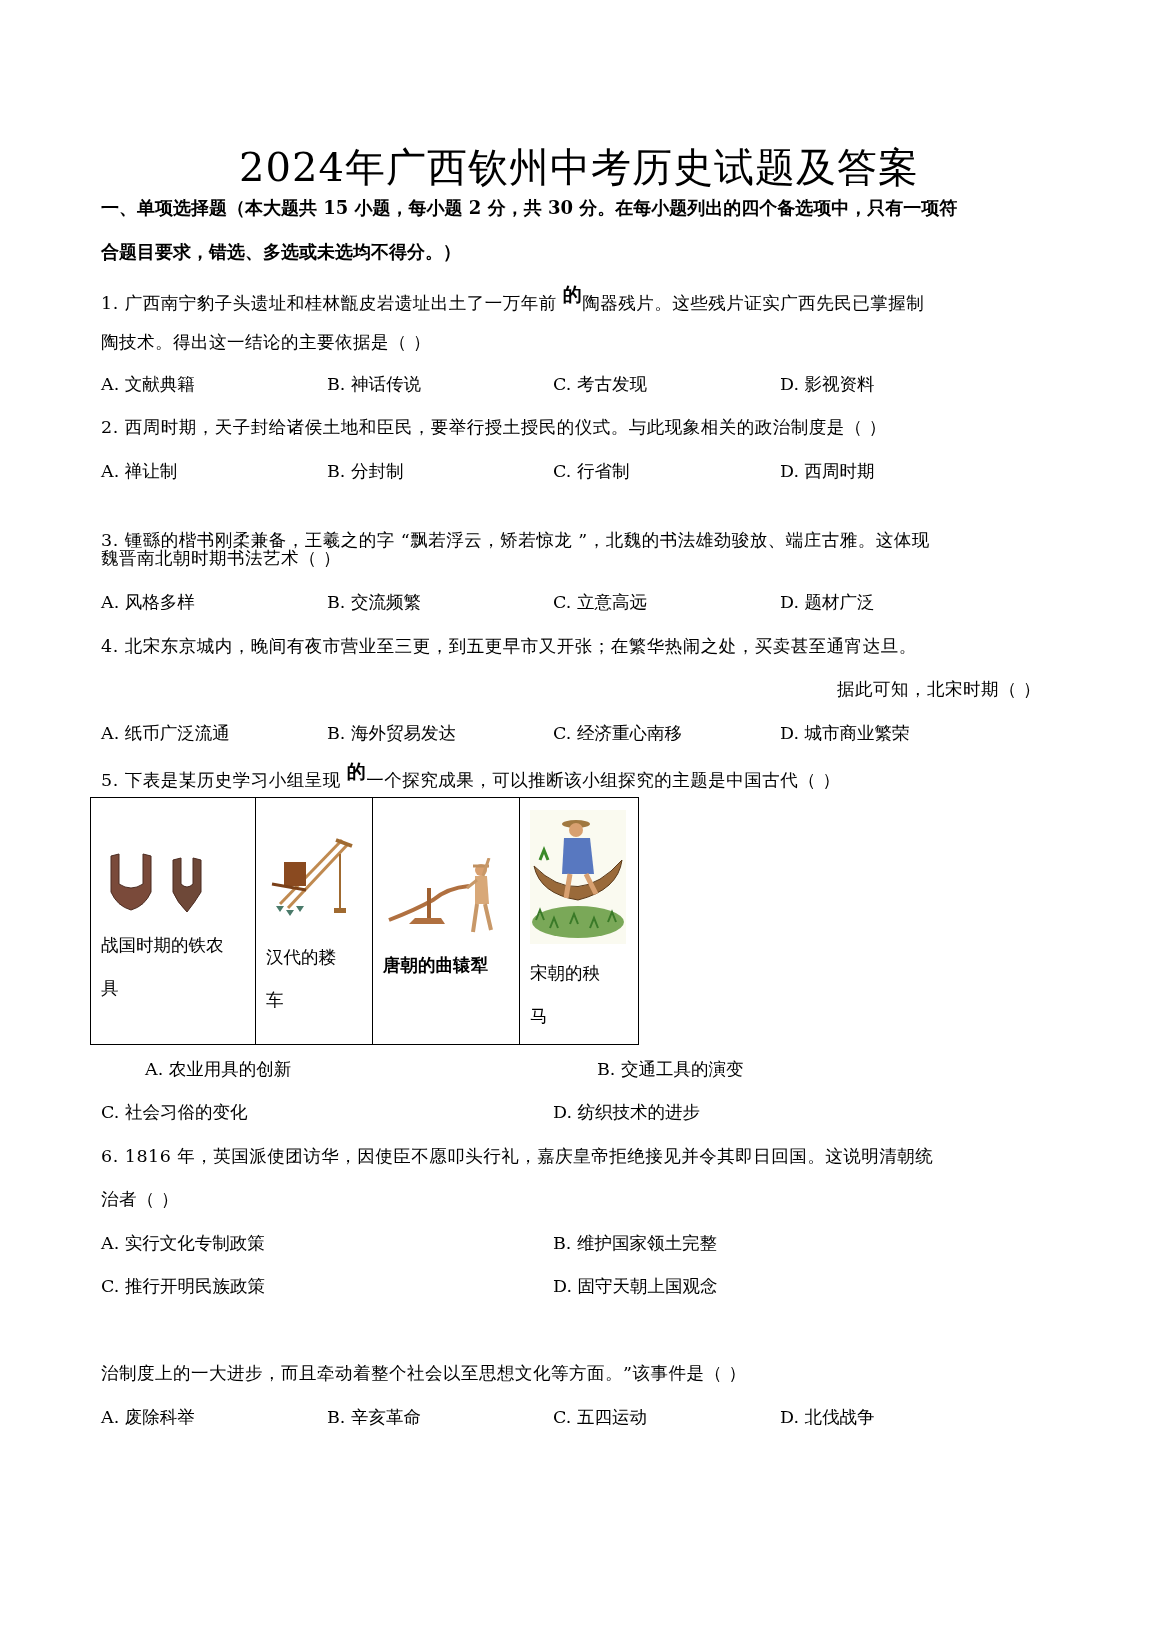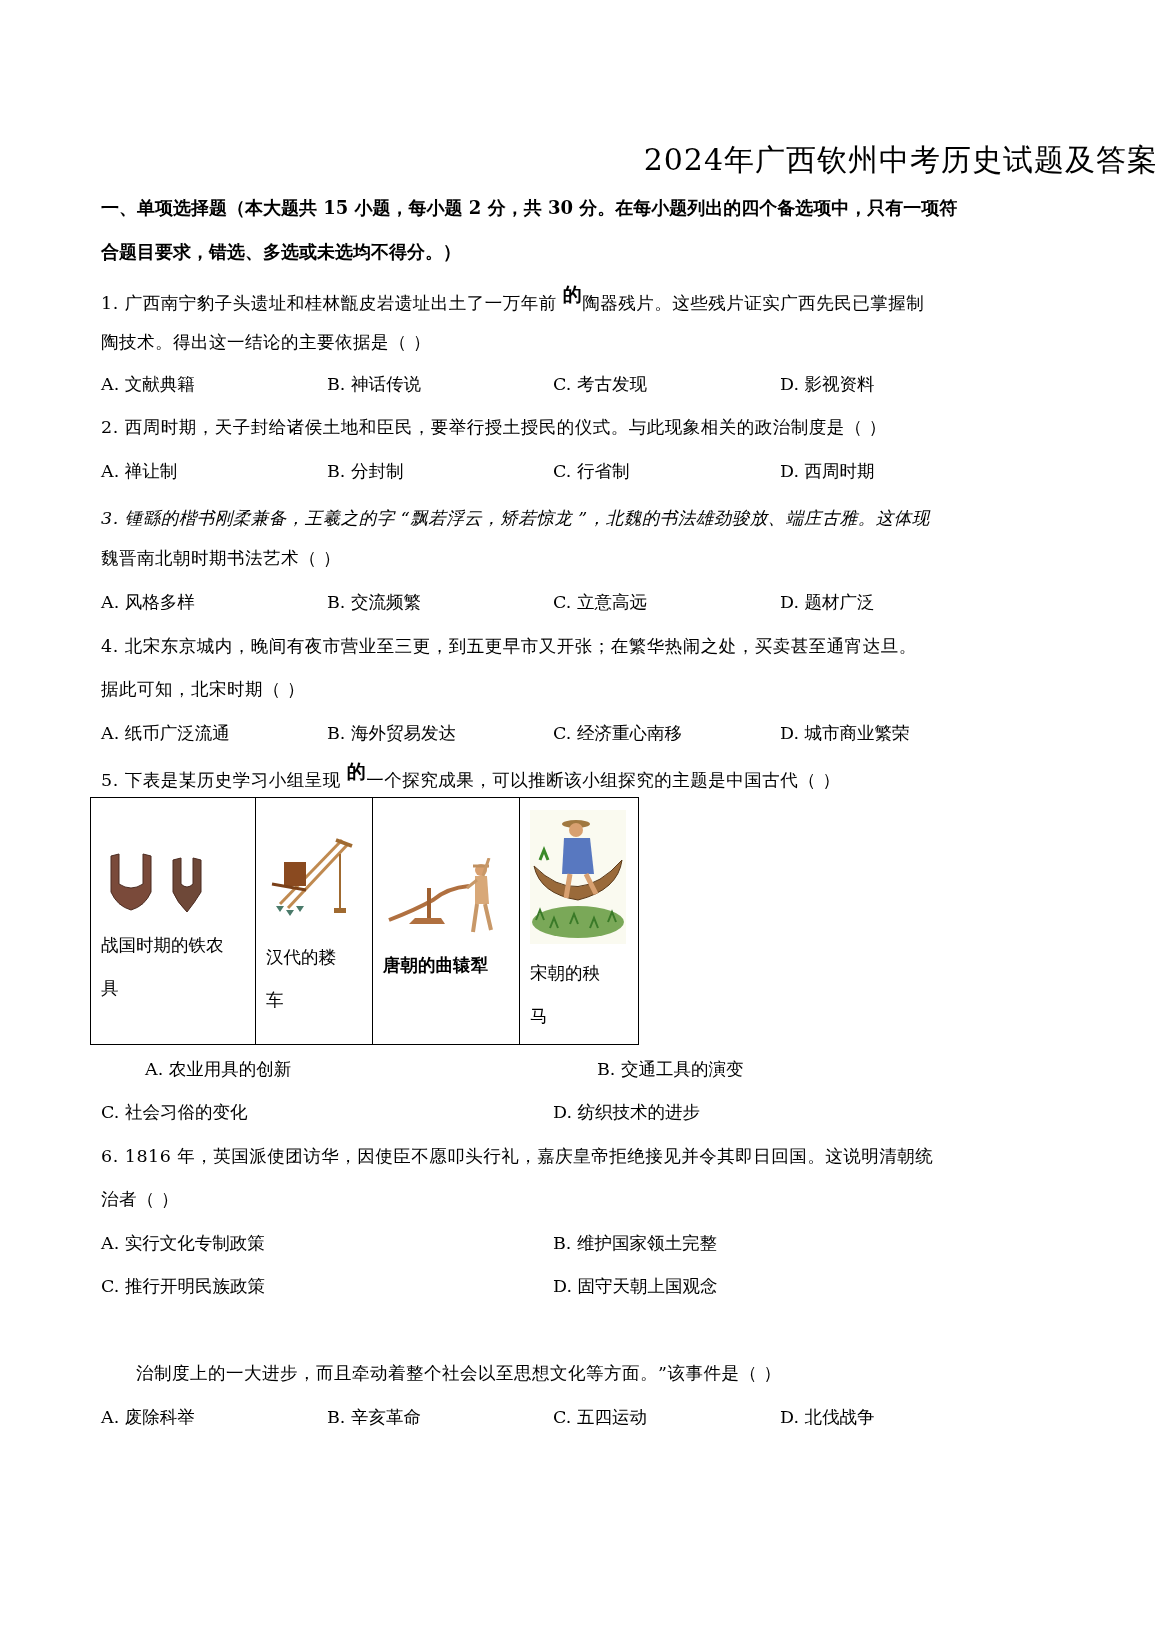--- a/index.html
+++ b/index.html
@@ -1,20 +1,20 @@
 <!DOCTYPE html>
 <html><head>
 <meta charset="utf-8">
 <style>
   html, body { margin: 0; padding: 0; background: #ffffff; }
   body { width: 1158px; height: 1638px; position: relative; overflow: hidden;
          font-family: "DejaVu Serif", "Liberation Serif", serif; color: #000; }
   .page { position: absolute; left: 0; top: 0; width: 1158px; height: 1638px; }
-  .title { position: absolute; top: 140px; left: 0; width: 1158px; text-align: right;
-           font-size: 30px; letter-spacing: 1px; }
+  .title { position: absolute; top: 140px; left: 0; width: 1158px; text-align: center;
+           font-size: 40px; letter-spacing: 1px; }
   .section { position: absolute; left: 101px; width: 940px; font-size: 18px; font-weight: bold;
              line-height: 44px; }
   .line { position: absolute; left: 101px; width: 940px; font-size: 17.5px; white-space: nowrap;
           letter-spacing: 0.5px; }
   .opts4 { position: absolute; left: 101px; width: 940px; font-size: 17.5px; height: 24px; }
   .opts4 span, .opts2 span { position: absolute; top: 0; white-space: nowrap; }
   .opts2 { position: absolute; left: 101px; width: 940px; font-size: 17.5px; height: 24px; }
   .bolddot { font-weight: bold; font-size: 19px; position: relative; top: -8px; }
   table.t5 { position: absolute; left: 90px; top: 797px; border-collapse: collapse; }
   table.t5 td { border: 1.5px solid #000; vertical-align: top; padding: 0; font-size: 17.5px; }
@@ -44,31 +44,31 @@
   </div>
 
   <div class="line" style="top:415px;">2.  西周时期，天子封给诸侯土地和臣民，要举行授土授民的仪式。与此现象相关的政治制度是（      ）</div>
   <div class="opts4" style="top:459px;">
     <span style="left:0">A.  禅让制</span>
     <span style="left:226px">B.  分封制</span>
     <span style="left:452px">C.  行省制</span>
     <span style="left:679px">D.  西周时期</span>
   </div>
 
-  <div class="line" style="top:506px;font-style:italic;">3.  锺繇的楷书刚柔兼备，王羲之的字 “飘若浮云，矫若惊龙 ”，北魏的书法雄劲骏放、端庄古雅。这体现</div>
+  <div class="line" style="top:528px;">3.  锺繇的楷书刚柔兼备，王羲之的字 “飘若浮云，矫若惊龙 ”，北魏的书法雄劲骏放、端庄古雅。这体现</div>
   <div class="line" style="top:546px;">魏晋南北朝时期书法艺术（      ）</div>
   <div class="opts4" style="top:590px;">
     <span style="left:0">A.  风格多样</span>
     <span style="left:226px">B.  交流频繁</span>
     <span style="left:452px">C.  立意高远</span>
     <span style="left:679px">D.  题材广泛</span>
   </div>
 
   <div class="line" style="top:634px;">4.  北宋东京城内，晚间有夜市营业至三更，到五更早市又开张；在繁华热闹之处，买卖甚至通宵达旦。</div>
-  <div class="line" style="top:677px;">据此可知，北宋时期（      ）</div>
+  <div class="line" style="top:677px;text-align:right;">据此可知，北宋时期（      ）</div>
   <div class="opts4" style="top:721px;">
     <span style="left:0">A.  纸币广泛流通</span>
     <span style="left:226px">B.  海外贸易发达</span>
     <span style="left:452px">C.  经济重心南移</span>
     <span style="left:679px">D.  城市商业繁荣</span>
   </div>
 
   <div class="line" style="top:767px;">
     <span>5.  下表是某历史学习小组呈现 </span><span class="bolddot">的</span><span>一个探究成果，可以推断该小组探究的主题是中国古代（      ）</span>
   </div>
@@ -151,21 +151,21 @@
   <div class="line" style="top:1187px;">治者（      ）</div>
   <div class="opts2" style="top:1274px;">
     <span style="left:0">C.  推行开明民族政策</span>
     <span style="left:452px">D.  固守天朝上国观念</span>
   </div>
   <div class="opts2" style="top:1231px;">
     <span style="left:0">A.  实行文化专制政策</span>
     <span style="left:452px">B.  维护国家领土完整</span>
   </div>
 
-  <div class="line" style="top:1361px;margin-left:35px;">治制度上的一大进步，而且牵动着整个社会以至思想文化等方面。”该事件是（      ）</div>
+  <div class="line" style="top:1361px;">治制度上的一大进步，而且牵动着整个社会以至思想文化等方面。”该事件是（      ）</div>
   <div class="opts4" style="top:1405px;">
     <span style="left:0">A.  废除科举</span>
     <span style="left:226px">B.  辛亥革命</span>
     <span style="left:452px">C.  五四运动</span>
     <span style="left:679px">D.  北伐战争</span>
   </div>
 
 </div>
 
 </body></html>

